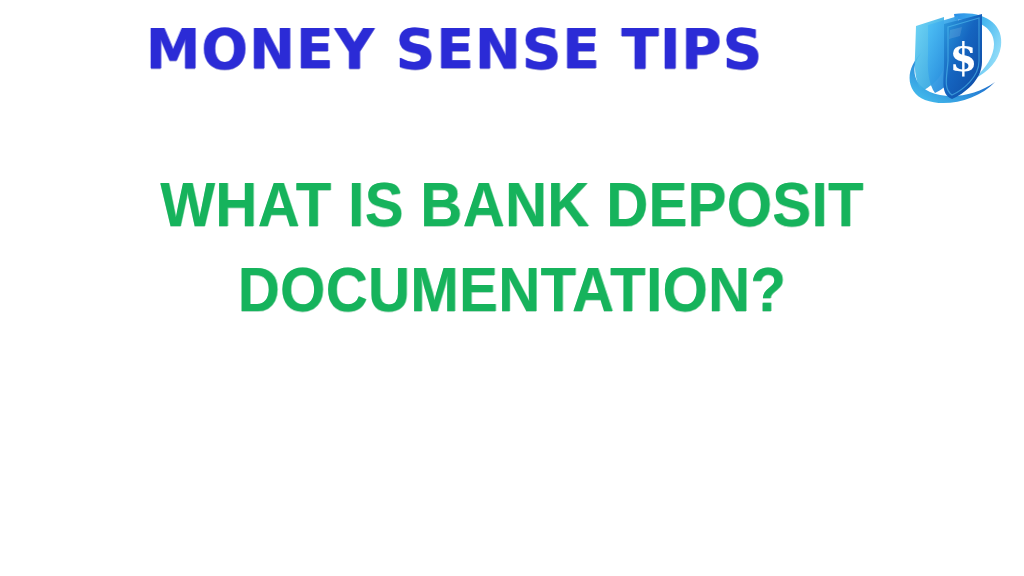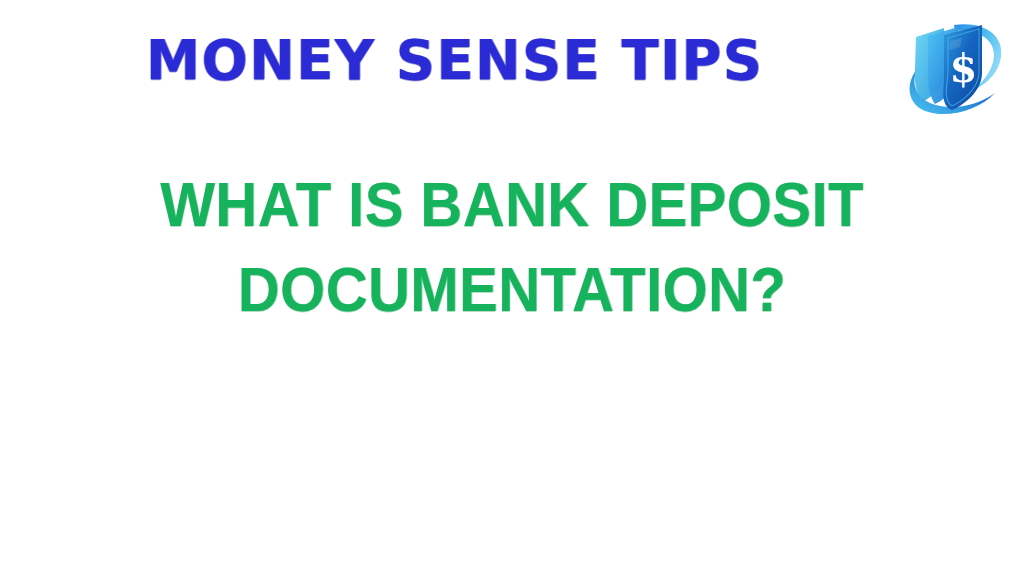--- a/index.html
+++ b/index.html
@@ -16,21 +16,21 @@
     background: #ffffff;
     overflow: hidden;
     font-family: "Liberation Sans", sans-serif;
     -webkit-font-smoothing: antialiased;
   }
 
   
   .brand-band {
     position: absolute;
     left: 0;
-    top: 15px;
+    top: 4px;
     width: 1021px;
     height: 108px;
   }
 
   .brand-wordmark {
     position: absolute;
     left: 0;
     top: 14px;
     width: 1024px;
     text-align: center;

